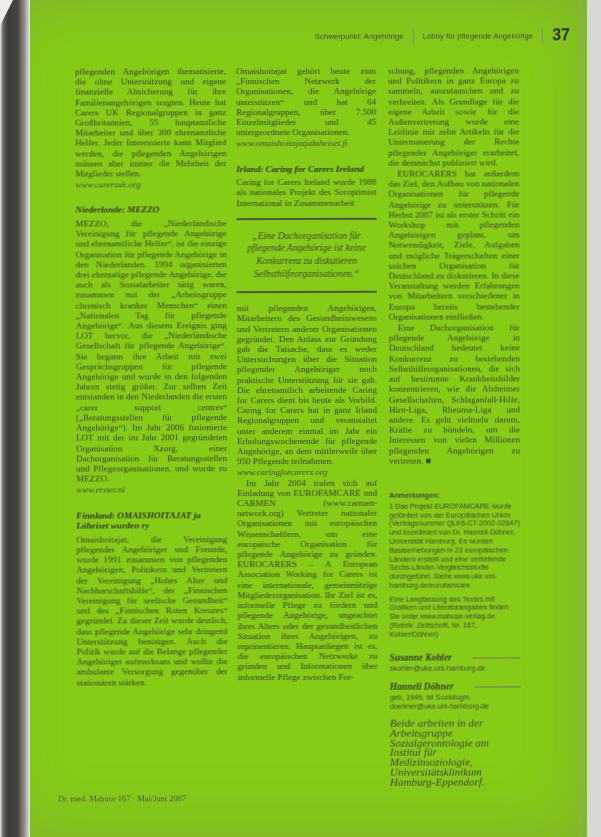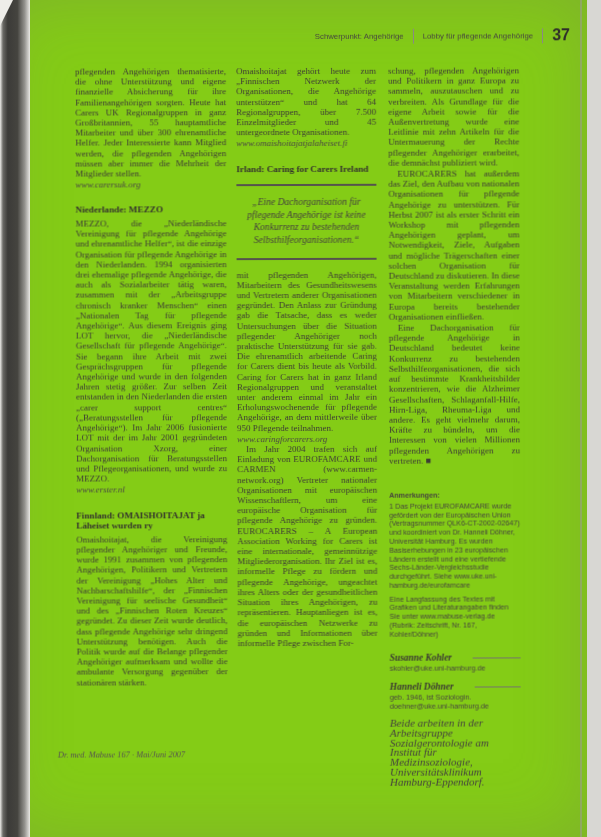--- a/index.html
+++ b/index.html
@@ -20,38 +20,38 @@
   .h-page{font-weight:bold;font-size:16px;color:#2e2d2a;}
 
   .col{position:absolute;top:66px;font-size:9px;line-height:10.2px;}
   .col1{left:76px;width:151px;}
   .col2{left:237px;width:140px;}
   .col3{left:389px;width:131px;}
 
   .para{margin:0 0 1px 0;text-align:justify;hyphens:auto;}
   .indent{text-indent:9px;}
   .url{margin:1px 0 0 0;font-style:italic;color:#4a4842;}
-  .h-serif{margin:15px 0 3px 0;font-size:9.2px;line-height:10.6px;font-weight:bold;color:#33322d;}
+  .h-serif{margin:15px 0 3px 0;font-size:9.2px;line-height:10.6px;font-style:italic;font-weight:bold;color:#33322d;}
   .h-sans{margin:14px 0 3px 0;font-family:"Liberation Sans",sans-serif;font-weight:700;
           font-size:8.7px;line-height:10.6px;color:#35342f;}
   .quote{margin:10px 0;padding:10px 2px 11px 2px;border-top:2.5px solid #55534c;border-bottom:2.5px solid #55534c;
          font-style:italic;font-size:9.6px;line-height:12.6px;text-align:center;color:#45433c;}
 
   .notes{margin-top:26px;font-family:"Liberation Sans",sans-serif;font-size:7.2px;line-height:8.8px;color:#45433d;}
   .notes-h{font-weight:bold;margin:0 0 2px 0;}
   .note{margin:0 0 5px 0;text-align:left;}
 
   .authors{margin-top:13px;}
   .a-row{display:flex;align-items:baseline;margin:9px 0 1px 0;gap:16px;}
   .a-name{font-style:italic;font-weight:bold;font-size:9.4px;color:#3a3833;white-space:nowrap;}
   .a-line{flex:1;border-bottom:1px solid #75736d;margin-left:5px;transform:translateY(-2px);}
   .a-meta{font-family:"Liberation Sans",sans-serif;font-size:7.3px;line-height:9px;color:#47453f;margin:0;}
   .a-note{margin:8px 0 0 0;font-style:italic;font-size:11px;line-height:9.8px;color:#45433d;text-align:left;}
 
-  .footer{position:absolute;left:57px;top:750px;font-style:italic;font-size:8.4px;color:#56544e;}
+  .footer{position:absolute;left:57px;top:794px;font-size:8.4px;color:#56544e;}
 </style>
 </head>
 <body>
 
 <div class="page">
   <div class="spine"></div>
   <div class="spine-notch"></div>
   <div class="edge-right"></div>
 
   <div class="content">
@@ -71,21 +71,22 @@
       <p class="para">MEZZO, die „Niederländische Vereinigung für pflegende Angehörige und ehrenamtliche Helfer“, ist die einzige Organisation für pflegende Angehörige in den Niederlanden. 1994 organisierten drei ehemalige pflegende Angehörige, die auch als Sozialarbeiter tätig waren, zusammen mit der „Arbeitsgruppe chronisch kranker Menschen“ einen „Nationalen Tag für pflegende Angehörige“. Aus diesem Ereignis ging LOT hervor, die „Niederländische Gesellschaft für pflegende Angehörige“. Sie begann ihre Arbeit mit zwei Gesprächsgruppen für pflegende Angehörige und wurde in den folgenden Jahren stetig größer. Zur selben Zeit entstanden in den Niederlanden die ersten „carer support centres“ („Beratungsstellen für pflegende Angehörige“). Im Jahr 2006 fusionierte LOT mit der im Jahr 2001 gegründeten Organisation Xzorg, einer Dachorganisation für Beratungsstellen und Pflegeorganisationen, und wurde zu MEZZO.</p>
       <p class="url">www.erster.nl</p>
       <h3 class="h-serif">Finnland: OMAISHOITAJAT ja Läheiset wurden ry</h3>
       <p class="para">Omaishoitajat, die Vereinigung pflegender Angehöriger und Freunde, wurde 1991 zusammen von pflegenden Angehörigen, Politikern und Vertretern der Vereinigung „Hohes Alter und Nachbarschaftshilfe“, der „Finnischen Vereinigung für seelische Gesundheit“ und des „Finnischen Roten Kreuzes“ gegründet. Zu dieser Zeit wurde deutlich, dass pflegende Angehörige sehr dringend Unterstützung benötigen. Auch die Politik wurde auf die Belange pflegender Angehöriger aufmerksam und wollte die ambulante Versorgung gegenüber der stationären stärken.</p>
     </div>
 
     <div class="col col2">
       <p class="para">Omaishoitajat gehört heute zum „Finnischen Netzwerk der Organisationen, die Angehörige unterstützen“ und hat 64 Regionalgruppen, über 7.500 Einzelmitglieder und 45 untergeordnete Organisationen.</p>
       <p class="url">www.omaishoitajatjalaheiset.fi</p>
       <h3 class="h-serif">Irland: Caring for Carers Ireland</h3>
-      <blockquote class="quote">„Eine Dachorganisation für pflegende Angehörige ist keine Konkurrenz zu bestehenden Selbsthilfeorganisationen.“</blockquote>
+      <p class="para">Caring for Carers Ireland wurde 1988 als nationales Projekt des Soroptimist International in Zusammenarbeit</p>
+      <blockquote class="quote">„Eine Dachorganisation für pflegende Angehörige ist keine Konkurrenz zu diskutieren Selbsthilfeorganisationen.“</blockquote>
       <p class="para">mit pflegenden Angehörigen, Mitarbeitern des Gesundheitswesens und Vertretern anderer Organisationen gegründet. Den Anlass zur Gründung gab die Tatsache, dass es weder Untersuchungen über die Situation pflegender Angehöriger noch praktische Unterstützung für sie gab. Die ehrenamtlich arbeitende Caring for Carers dient bis heute als Vorbild. Caring for Carers hat in ganz Irland Regionalgruppen und veranstaltet unter anderem einmal im Jahr ein Erholungswochenende für pflegende Angehörige, an dem mittlerweile über 950 Pflegende teilnahmen.</p>
       <p class="url">www.caringforcarers.org</p>
       <p class="para indent">Im Jahr 2004 trafen sich auf Einladung von EUROFAMCARE und CARMEN (www.carmen-network.org) Vertreter nationaler Organisationen mit europäischen Wissenschaftlern, um eine europäische Organisation für pflegende Angehörige zu gründen. EUROCARERS – A European Association Working for Carers ist eine internationale, gemeinnützige Mitgliederorganisation. Ihr Ziel ist es, informelle Pflege zu fördern und pflegende Angehörige, ungeachtet ihres Alters oder der gesundheitlichen Situation ihres Angehörigen, zu repräsentieren. Hauptanliegen ist es, die europäischen Netzwerke zu gründen und Informationen über informelle Pflege zwischen For-</p>
     </div>
 
     <div class="col col3">
       <p class="para">schung, pflegenden Angehörigen und Politikern in ganz Europa zu sammeln, auszutauschen und zu verbreiten. Als Grundlage für die eigene Arbeit sowie für die Außenvertretung wurde eine Leitlinie mit zehn Artikeln für die Untermauerung der Rechte pflegender Angehöriger erarbeitet, die demnächst publiziert wird.</p>
       <p class="para indent">EUROCARERS hat außerdem das Ziel, den Aufbau von nationalen Organisationen für pflegende Angehörige zu unterstützen. Für Herbst 2007 ist als erster Schritt ein Workshop mit pflegenden Angehörigen geplant, um Notwendigkeit, Ziele, Aufgaben und mögliche Trägerschaften einer solchen Organisation für Deutschland zu diskutieren. In diese Veranstaltung werden Erfahrungen von Mitarbeitern verschiedener in Europa bereits bestehender Organisationen einfließen.</p>
       <p class="para indent">Eine Dachorganisation für pflegende Angehörige in Deutschland bedeutet keine Konkurrenz zu bestehenden Selbsthilfeorganisationen, die sich auf bestimmte Krankheitsbilder konzentrieren, wie die Alzheimer Gesellschaften, Schlaganfall-Hilfe, Hirn-Liga, Rheuma-Liga und andere. Es geht vielmehr darum, Kräfte zu bündeln, um die Interessen von vielen Millionen pflegenden Angehörigen zu vertreten.  ■</p>
 

